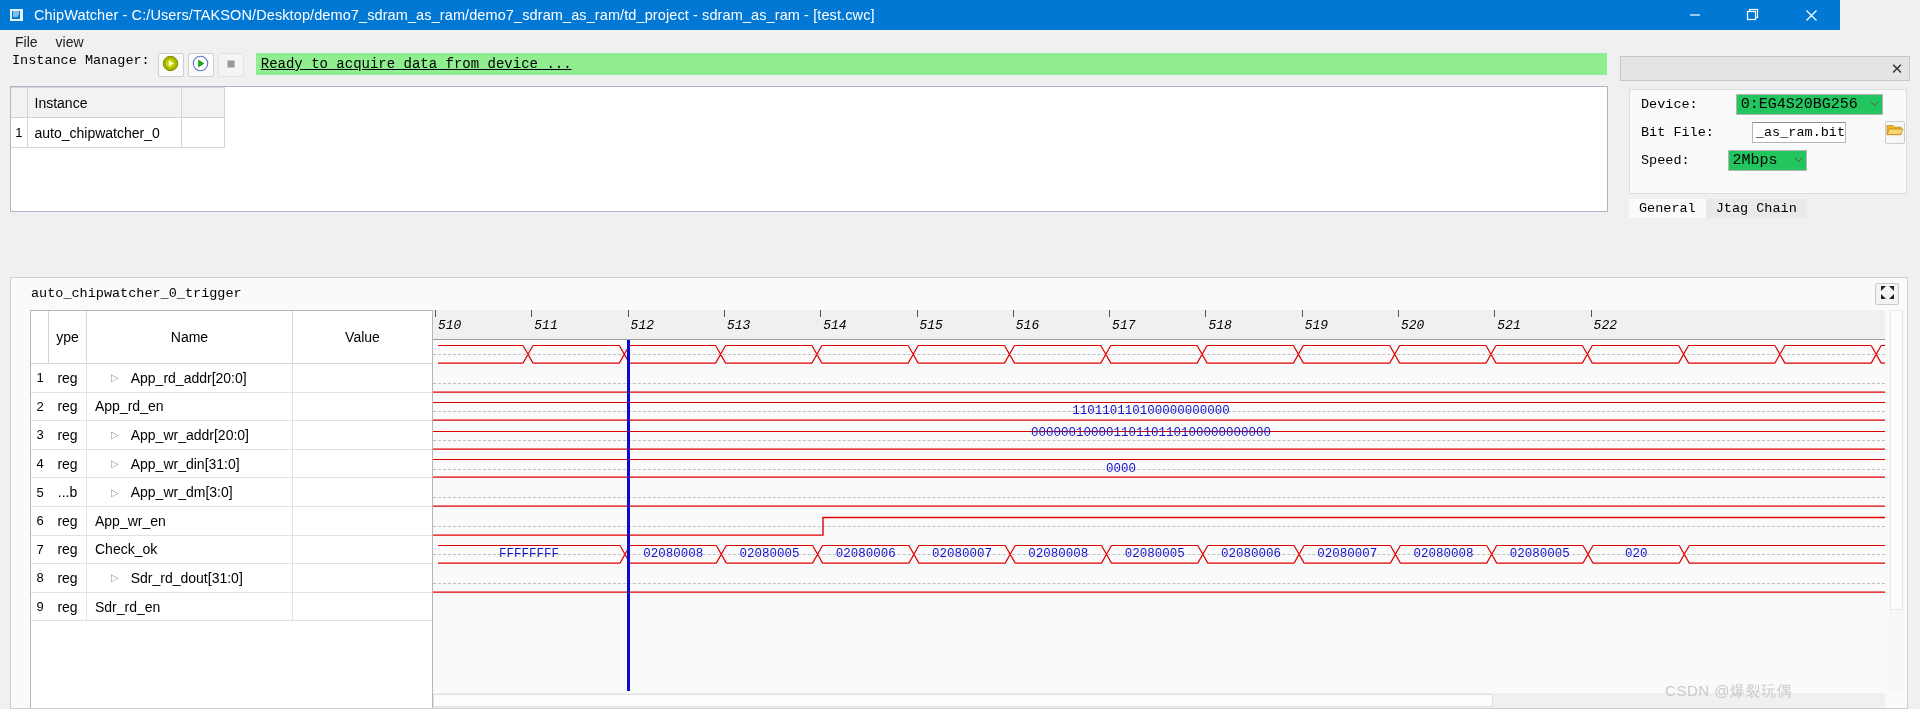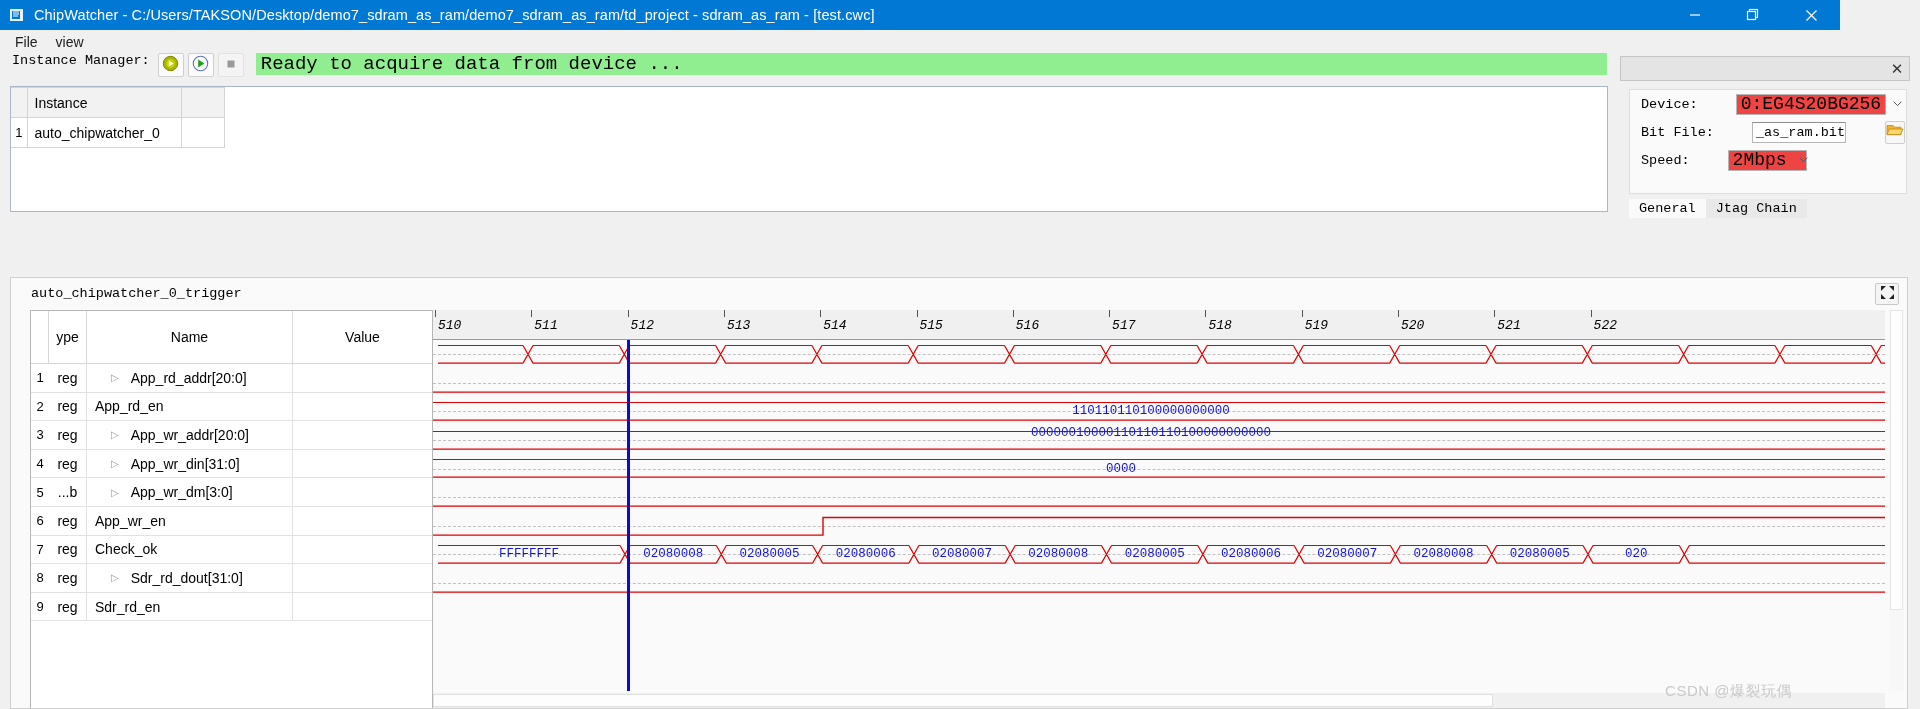--- a/index.html
+++ b/index.html
@@ -50,23 +50,23 @@
   .tbtn {
     width: 26px; height: 24px; margin-right: 4px;
     border: 1px solid #cfcfcf; background: #fbfbfb;
     display: flex; align-items: center; justify-content: center;
     border-radius: 2px;
   }
   .tbtn.flat { border-color: #e2e2e2; background: #f4f4f4; }
   .status-msg {
     flex: 1 1 auto; height: 22px; margin-left: 8px; margin-right: 8px;
     background: #90ee90; color: #000;
-    font-family: "Liberation Mono", monospace; font-size: 19px;
+    font-family: "Liberation Mono", monospace; font-size: 14px;
     display: flex; align-items: center; padding-left: 5px;
-    overflow: hidden; white-space: nowrap;
+    overflow: hidden; white-space: nowrap; text-decoration: underline;
   }
 
   
   .dock-head {
     position: absolute; left: 1620px; top: 56px; width: 290px; height: 25px;
     background: #e4e4e4; border: 1px solid #c6c6c6;
     display: flex; align-items: center; justify-content: flex-end;
   }
   .dock-close { width: 24px; text-align: center; font-size: 15px; color: #333; }
 
@@ -88,23 +88,23 @@
 
   
   .cfg {
     position: absolute; left: 1629px; top: 89px; width: 278px; height: 105px;
     background: #fafafa; border: 1px solid #ddd;
     font-family: "Liberation Mono", monospace; font-size: 13.5px;
   }
   .cfg-row { display: flex; align-items: center; height: 28px; padding-left: 11px; gap: 32px; }
   .cfg-lab { white-space: nowrap; margin-right: 6px; }
   .combo {
-    border: 1px solid #b6b6b6; background: #ef4444; height: 21px;
+    border: 1px solid #b6b6b6; background: #22c55e; height: 21px;
     display: flex; align-items: center; padding: 0 3px 0 4px;
-    font-family: "Liberation Mono", monospace; font-size: 18px;
+    font-family: "Liberation Mono", monospace; font-size: 15px;
   }
   .combo .caret { margin-left: auto; padding-left: 12px; color: #555; font-size: 10px; }
   .combo.device { width: 150px; }
   .combo.speed { width: 79px; }
   .txtfield {
     border: 1px solid #b6b6b6; border-top-color:#8e8e8e; background: #fff; height: 21px;
     width: 94px; display: flex; align-items: center; padding: 0 3px;
     font-family: "Liberation Mono", monospace; font-size: 13.5px;
   }
   .ibtn {

